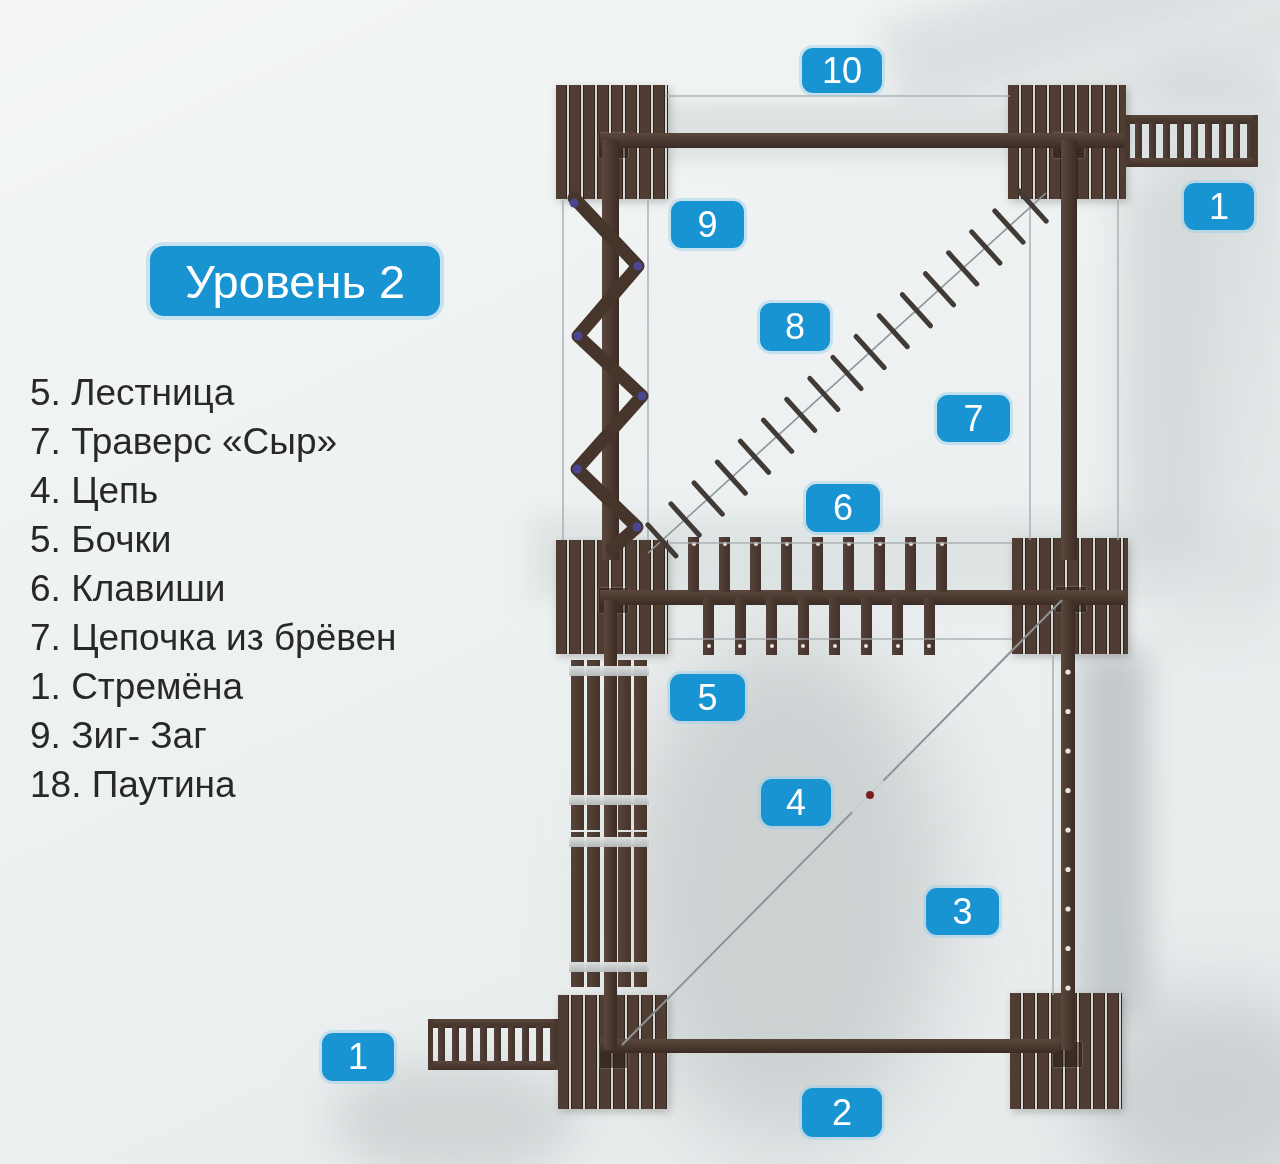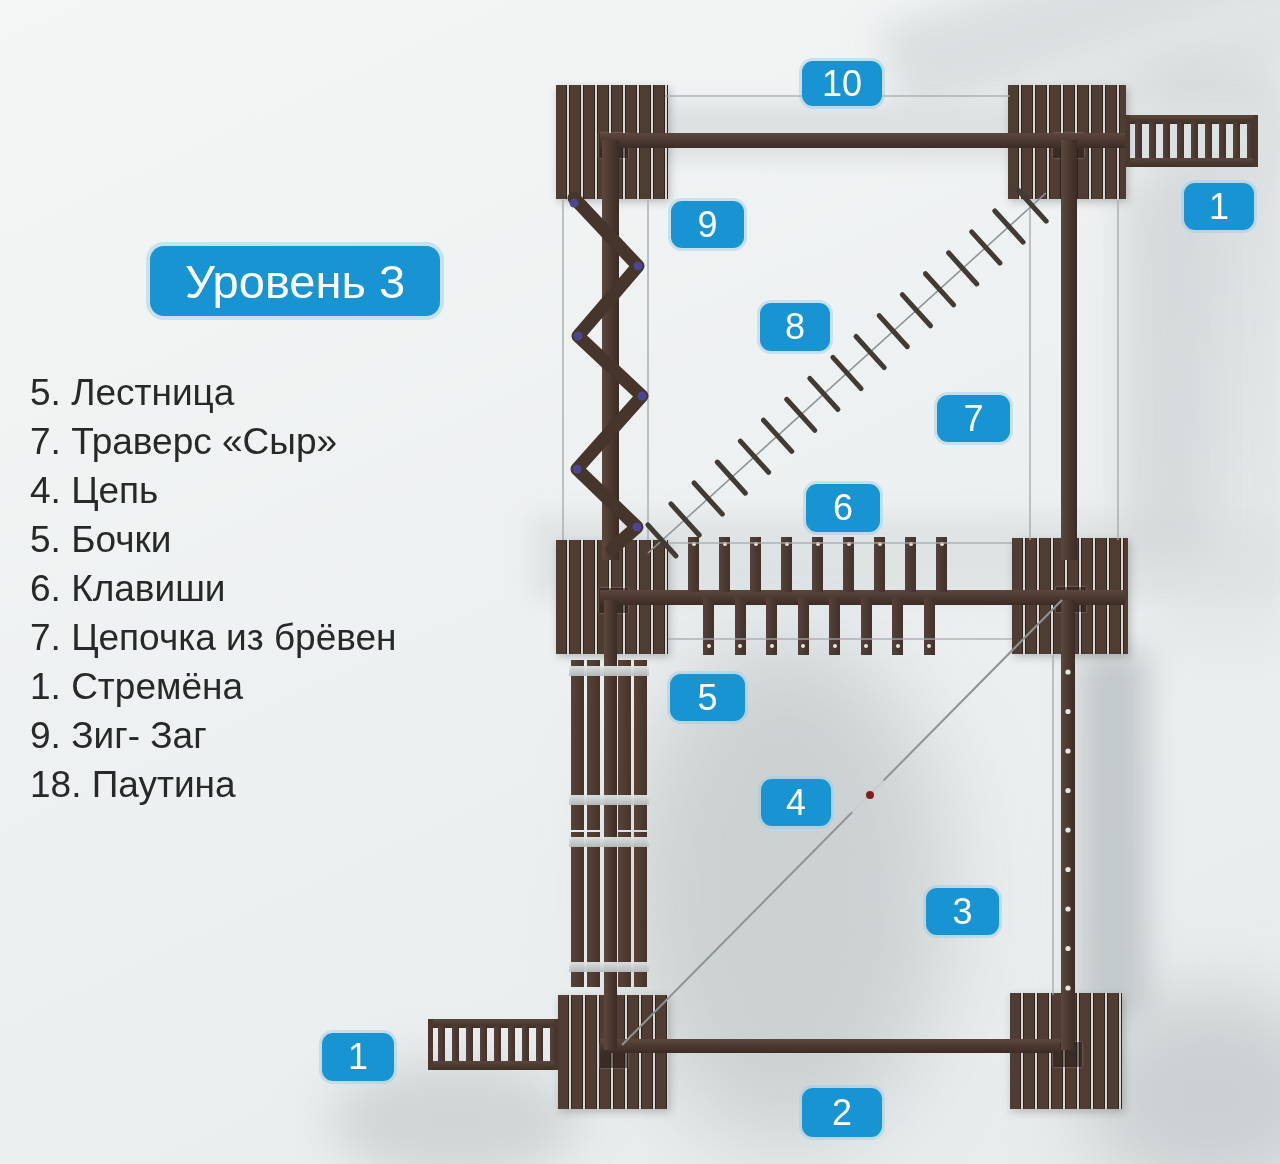--- a/index.html
+++ b/index.html
@@ -195,33 +195,33 @@
         <circle cx="1068" cy="751" r="2.6"></circle>
         <circle cx="1068" cy="790.5" r="2.6"></circle>
         <circle cx="1068" cy="830" r="2.6"></circle>
         <circle cx="1068" cy="869.5" r="2.6"></circle>
         <circle cx="1068" cy="909" r="2.6"></circle>
         <circle cx="1068" cy="948.5" r="2.6"></circle>
         <circle cx="1068" cy="988" r="2.6"></circle>
       </g>
   </svg>
 
-  <div class="badge" style="left:802px;top:48px;width:80px;height:45px;margin-top:13px;">10</div>
+  <div class="badge" style="left:802px;top:48px;width:80px;height:45px;">10</div>
   <div class="badge" style="left:671px;top:201px;width:73px;height:47px;">9</div>
   <div class="badge" style="left:760px;top:303px;width:70px;height:48px;">8</div>
   <div class="badge" style="left:937px;top:395px;width:73px;height:47px;">7</div>
   <div class="badge" style="left:806px;top:484px;width:74px;height:48px;">6</div>
   <div class="badge" style="left:670px;top:674px;width:75px;height:47px;">5</div>
   <div class="badge" style="left:761px;top:779px;width:70px;height:47px;">4</div>
   <div class="badge" style="left:926px;top:888px;width:73px;height:47px;">3</div>
   <div class="badge" style="left:1184px;top:183px;width:70px;height:47px;">1</div>
   <div class="badge" style="left:322px;top:1033px;width:72px;height:48px;">1</div>
   <div class="badge" style="left:802px;top:1088px;width:80px;height:49px;">2</div>
 
-  <div class="title-badge" style="left:150px;top:246px;width:290px;height:70px;">Уровень 3</div>
+  <div class="title-badge" style="left:150px;top:246px;width:290px;height:70px;">Уровень 2</div>
 
   <div class="legend">
     <div class="legend-item">5. Лестница</div>
     <div class="legend-item">7. Траверс «Сыр»</div>
     <div class="legend-item">4. Цепь</div>
     <div class="legend-item">5. Бочки</div>
     <div class="legend-item">6. Клавиши</div>
     <div class="legend-item">7. Цепочка из брёвен</div>
     <div class="legend-item">1. Стремёна</div>
     <div class="legend-item">9. Зиг- Заг</div>

